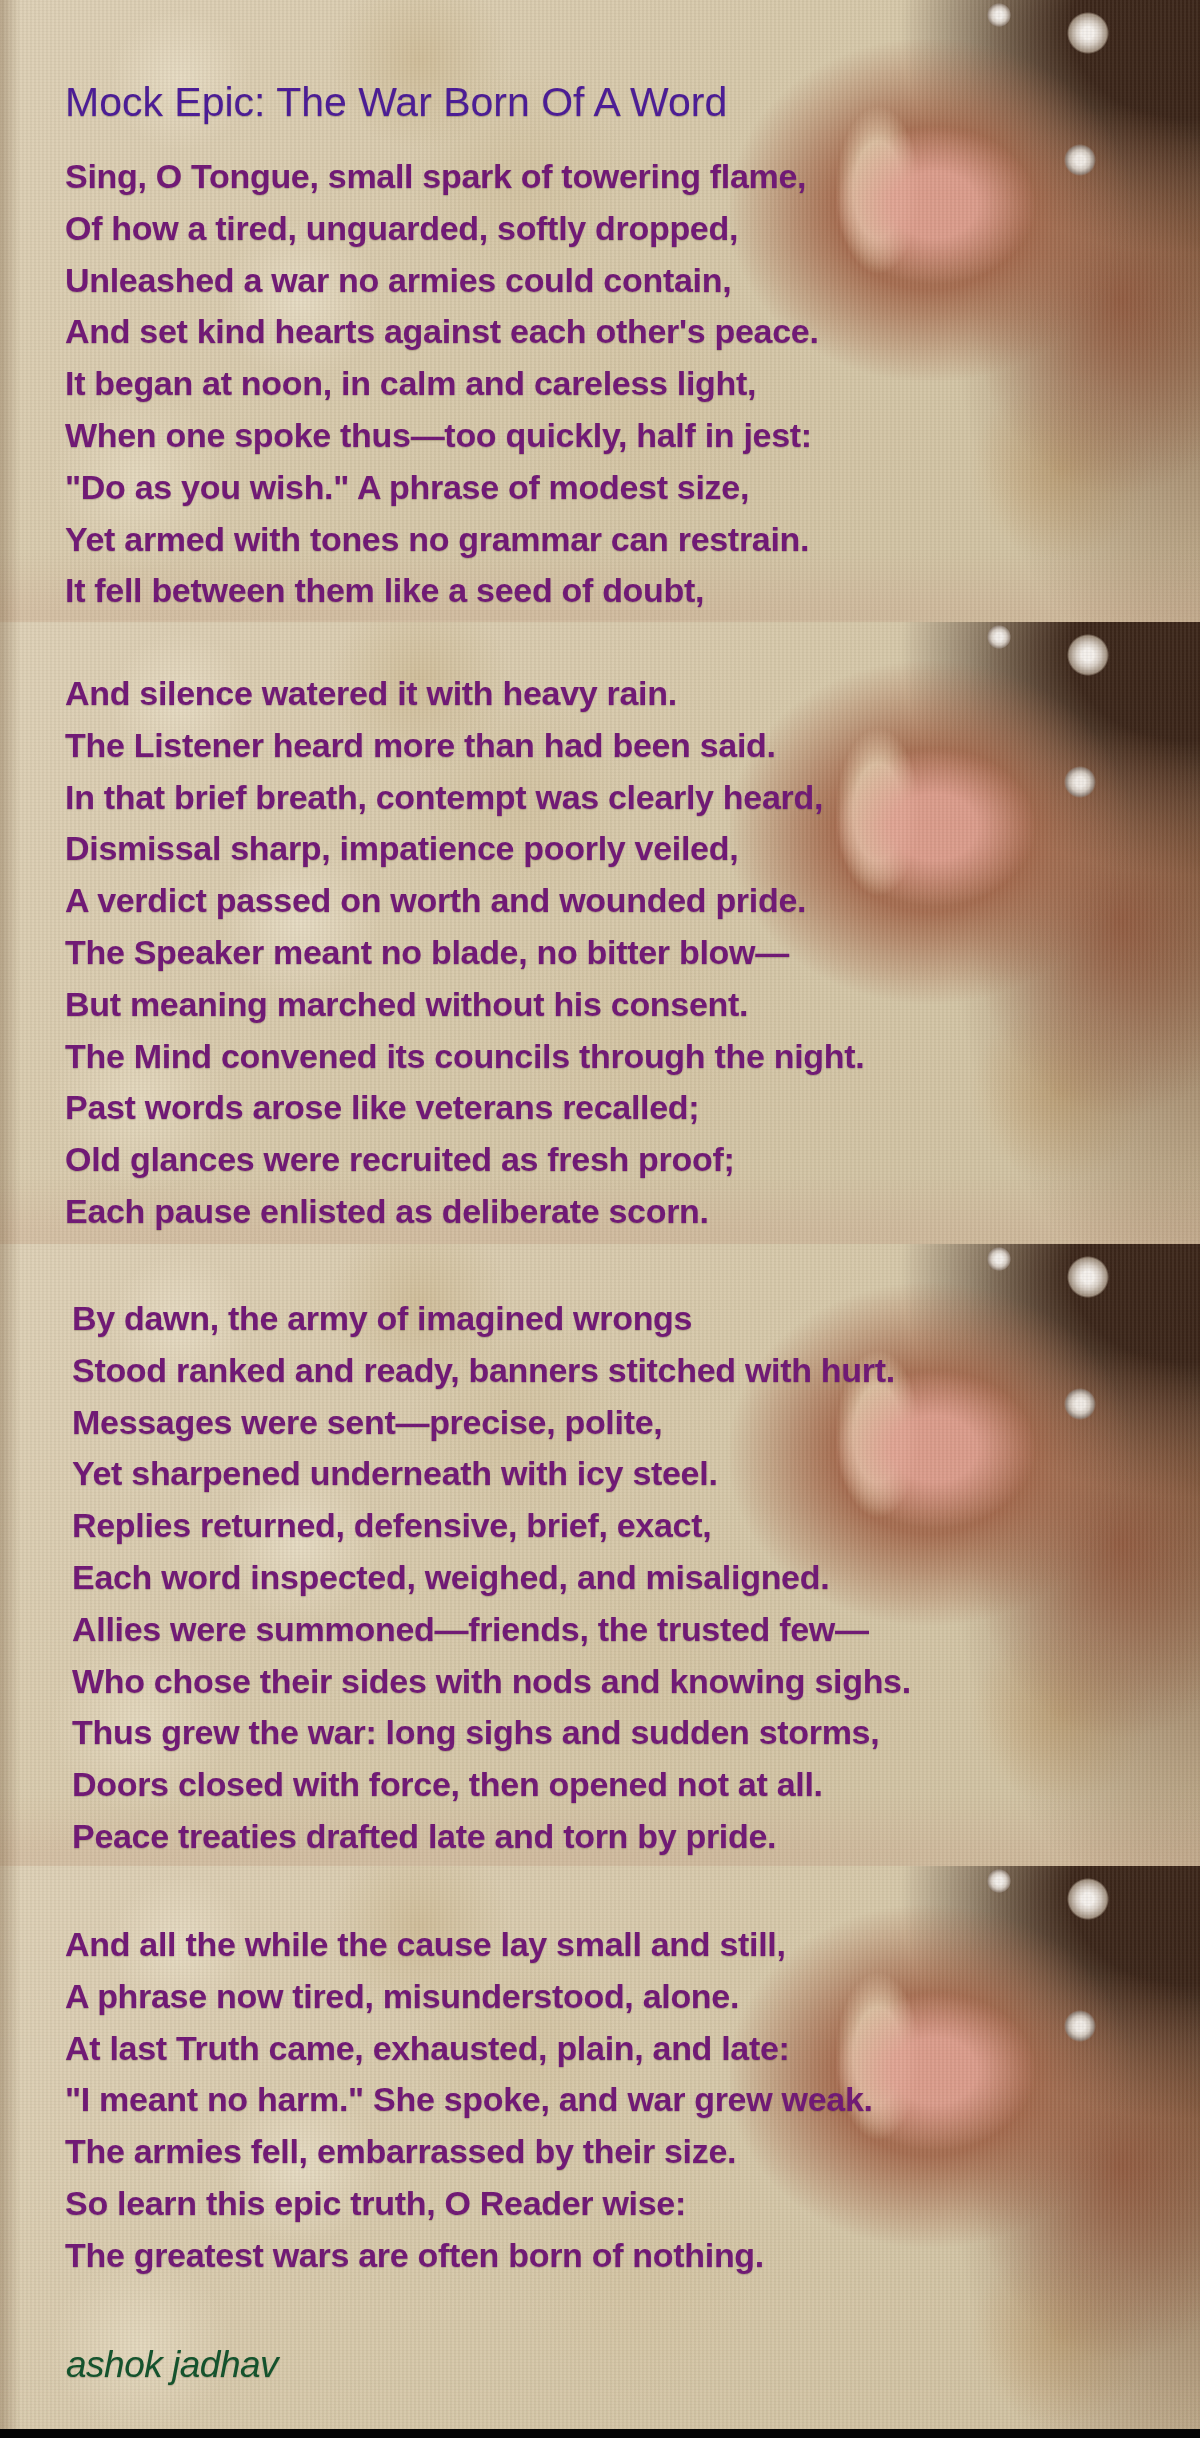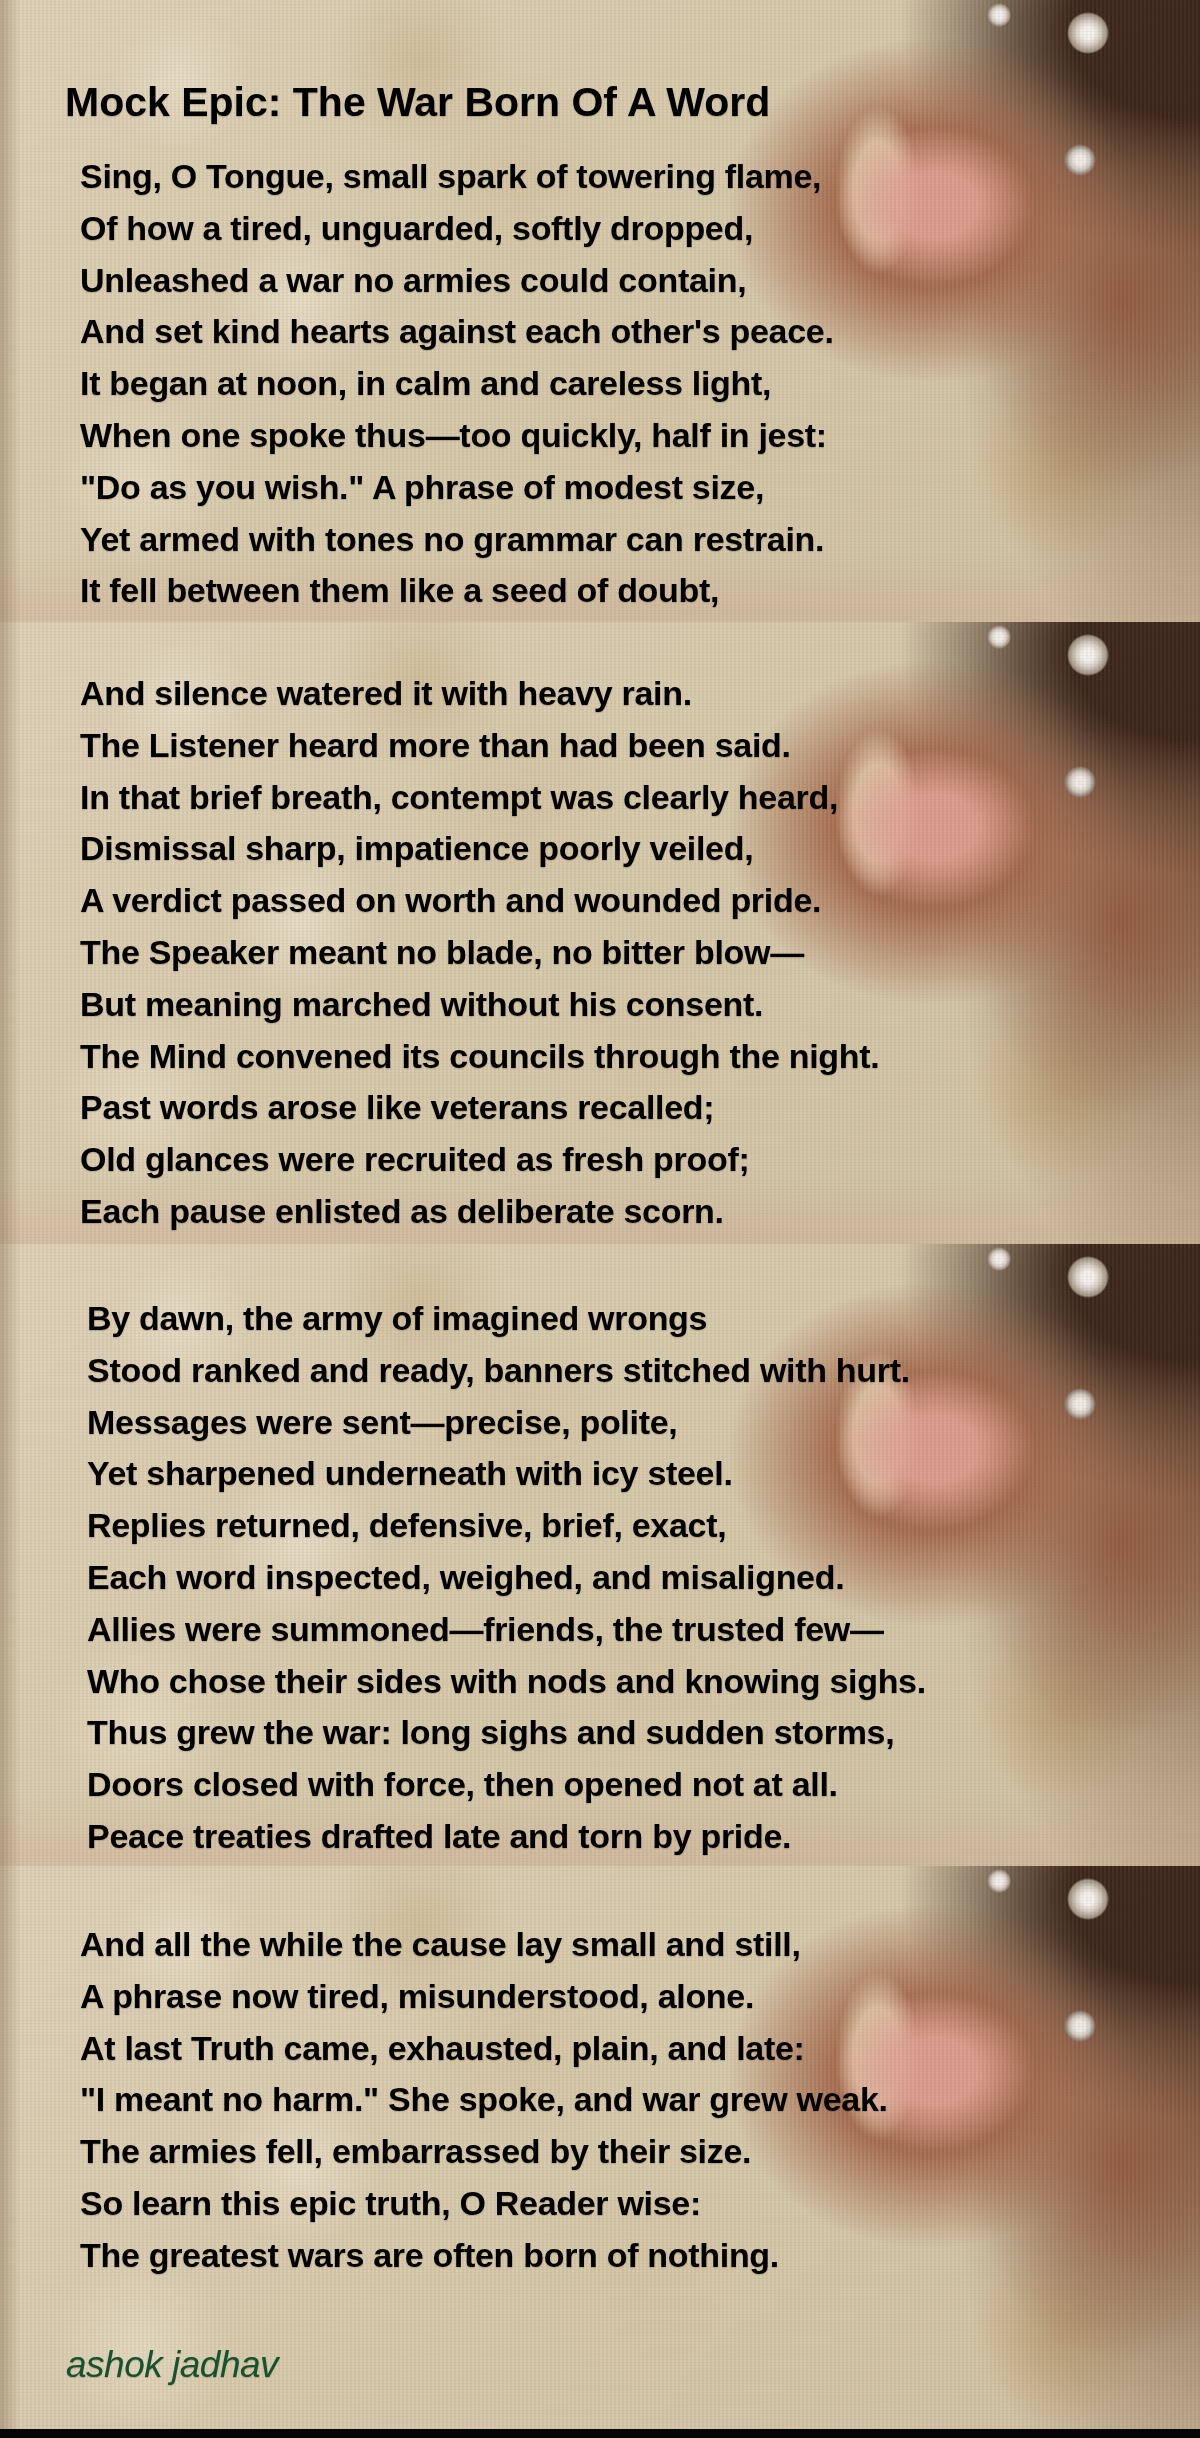--- a/index.html
+++ b/index.html
@@ -52,27 +52,27 @@
     position:absolute; inset:0; pointer-events:none;
     background:
       repeating-linear-gradient(0deg,  rgba(107,82,56,0.045) 0 1px, rgba(255,255,255,0) 1px 3px),
       repeating-linear-gradient(90deg, rgba(255,250,240,0.05) 0 2px, rgba(0,0,0,0.028) 2px 4px);
   }
 
   
   .content { position:absolute; inset:0; z-index:5; }
   .title {
     position:absolute; left:65px; top:52px;
-    font-size:41px; font-weight:bold; color:#000000;
+    font-size:41px; font-weight:normal; color:#4c1d95;
     letter-spacing:0; white-space:nowrap;
     text-shadow:0 1px 1px rgba(70,55,35,0.3);
   }
   .stanza {
-    position:absolute; left:80px;
-    font-size:34px; font-weight:bold; color:#000000;
+    position:absolute; left:65px;
+    font-size:34px; font-weight:bold; color:#701a75;
     line-height:51.8px; letter-spacing:-0.3px; white-space:nowrap;
     text-shadow:0 1px 1px rgba(70,55,35,0.25);
   }
   .s1 { top:151px; }
   .s2 { top:668px; }
   .s3 { top:1293px;margin-left:7px; }
   .s4 { top:1919px; }
   .author {
     position:absolute; left:66px; top:2344px;
     font-style:italic; font-size:37px; font-weight:normal;

